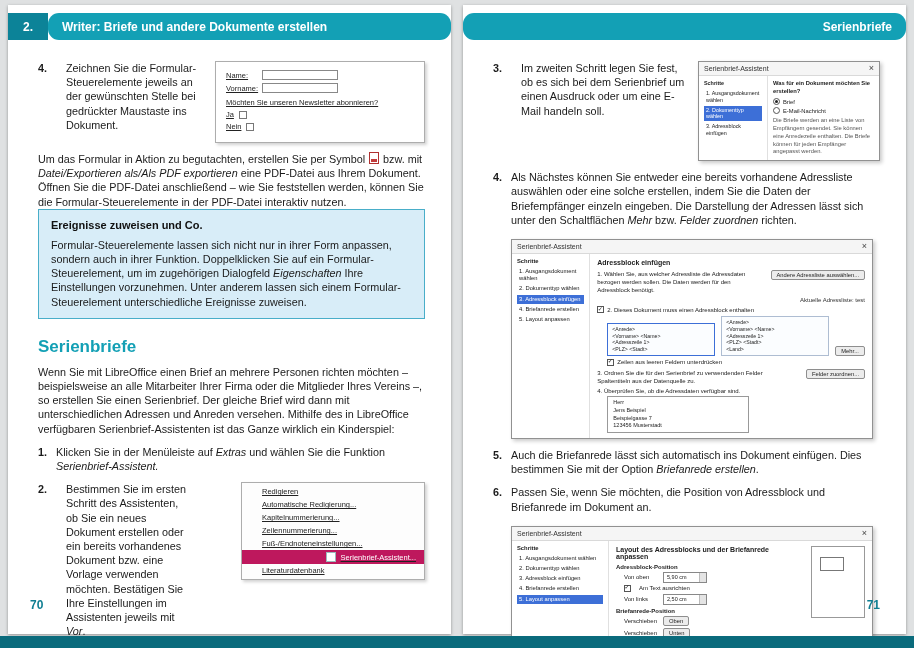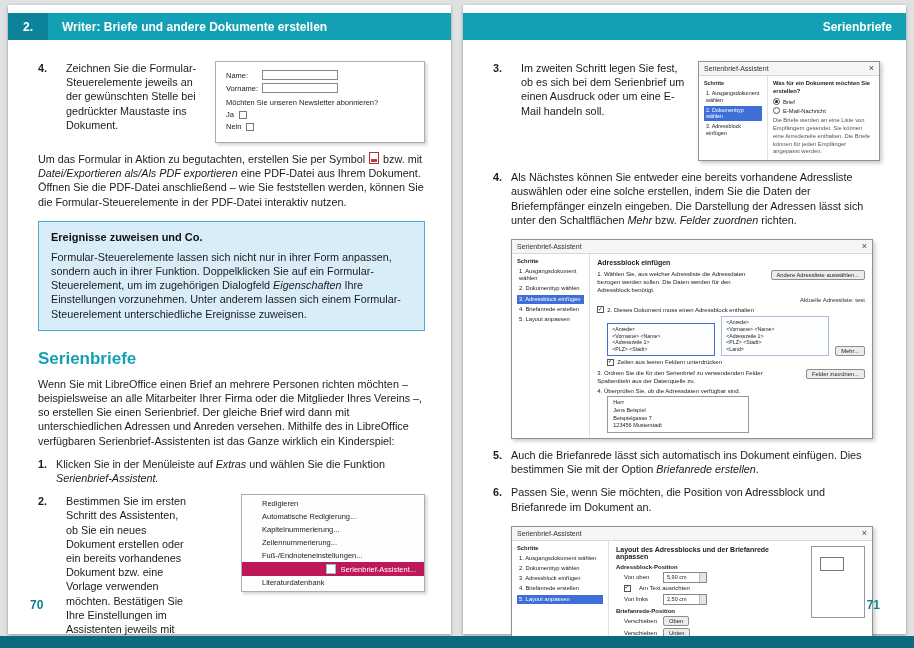--- a/index.html
+++ b/index.html
@@ -13,49 +13,49 @@
         box-shadow:0 1px 3px rgba(0,0,0,.35);}
   .page-left{left:8px;}
   .page-right{left:463px;}
   .footer-bar{position:absolute;left:0;top:636px;width:914px;height:12px;background:#0a6b7c;}
 
   
   .header{position:absolute;top:8px;left:0;width:100%;height:27px;display:flex;}
   .chapter-box{width:40px;background:#0c8398;color:#fff;font-weight:bold;font-size:12px;
                display:flex;align-items:center;justify-content:center;}
   .header-bar{flex:1;background:#13a0b5;color:#fff;font-weight:bold;font-size:12px;
-              display:flex;align-items:center;padding:0 14px;}
+              display:flex;align-items:center;padding:0 14px;border-radius:11px;}
   .header-bar.right{justify-content:flex-end;}
 
   .content{position:absolute;top:56px;left:30px;width:387px;}
   .txt{font-size:10.8px;line-height:14.2px;color:#1b1b1b;}
   .it{font-style:italic;}
   .li{display:flex;margin-top:9px;}
   .li .num{flex:0 0 18px;font-weight:bold;font-size:10.8px;line-height:14.2px;color:#1b1b1b;}
   .li .li-body{flex:1;}
   .row-with-shot{display:flex;gap:10px;}
 
   
-  .shot{border:1px solid #adadad;background:#fff;box-shadow:2px 2px 3px rgba(0,0,0,.18);}
+  .shot{border:1px solid #adadad;background:#fff;box-shadow:2px 2px 3px rgba(0,0,0,.18);text-decoration:underline;}
 
   
   .form-shot{flex:0 0 188px;padding:8px 10px;font-size:7.5px;color:#222;height:fit-content;}
   .form-row{display:flex;align-items:center;margin-bottom:3px;}
   .form-label{width:36px;}
   .tfield{display:inline-block;width:74px;height:8px;border:1px solid #888;background:#fff;}
   .form-q{margin:5px 0 3px;}
   .cbx{display:inline-block;width:6px;height:6px;border:1px solid #777;margin-left:5px;background:#fff;}
 
   
   .pdficon{display:inline-block;width:8px;height:10px;border:1px solid #b03030;position:relative;
            vertical-align:-1px;background:#fff;margin:0 1px;}
   .pdficon::after{content:"";position:absolute;left:1px;right:1px;bottom:1px;height:3px;background:#c23b3b;}
 
   
-  .infobox{margin-top:12px;background:#d8edf8;border:1px solid #49aec9;padding:9px 12px;}
+  .infobox{margin-top:0;background:#d8edf8;border:1px solid #49aec9;padding:9px 12px;}
   .infobox-title{font-weight:bold;font-size:11px;margin-bottom:7px;color:#111;}
 
   h2.section{color:#13a0b5;font-size:17px;font-weight:bold;margin:18px 0 8px 0;}
 
   
   .menu-shot{flex:0 0 182px;font-size:7.5px;color:#222;padding:2px 0;height:fit-content;background:#fdfdfd;margin-left:39px;}
   .menu-item{padding:2px 8px 2px 20px;white-space:nowrap;}
   .menu-item.selected{background:#be185d;color:#fff;display:flex;align-items:center;padding-left:8px;justify-content:flex-end;}
   .menu-ico{display:inline-block;width:8px;height:8px;background:#fff;border:1px solid #9bb;margin-right:5px;}
 

